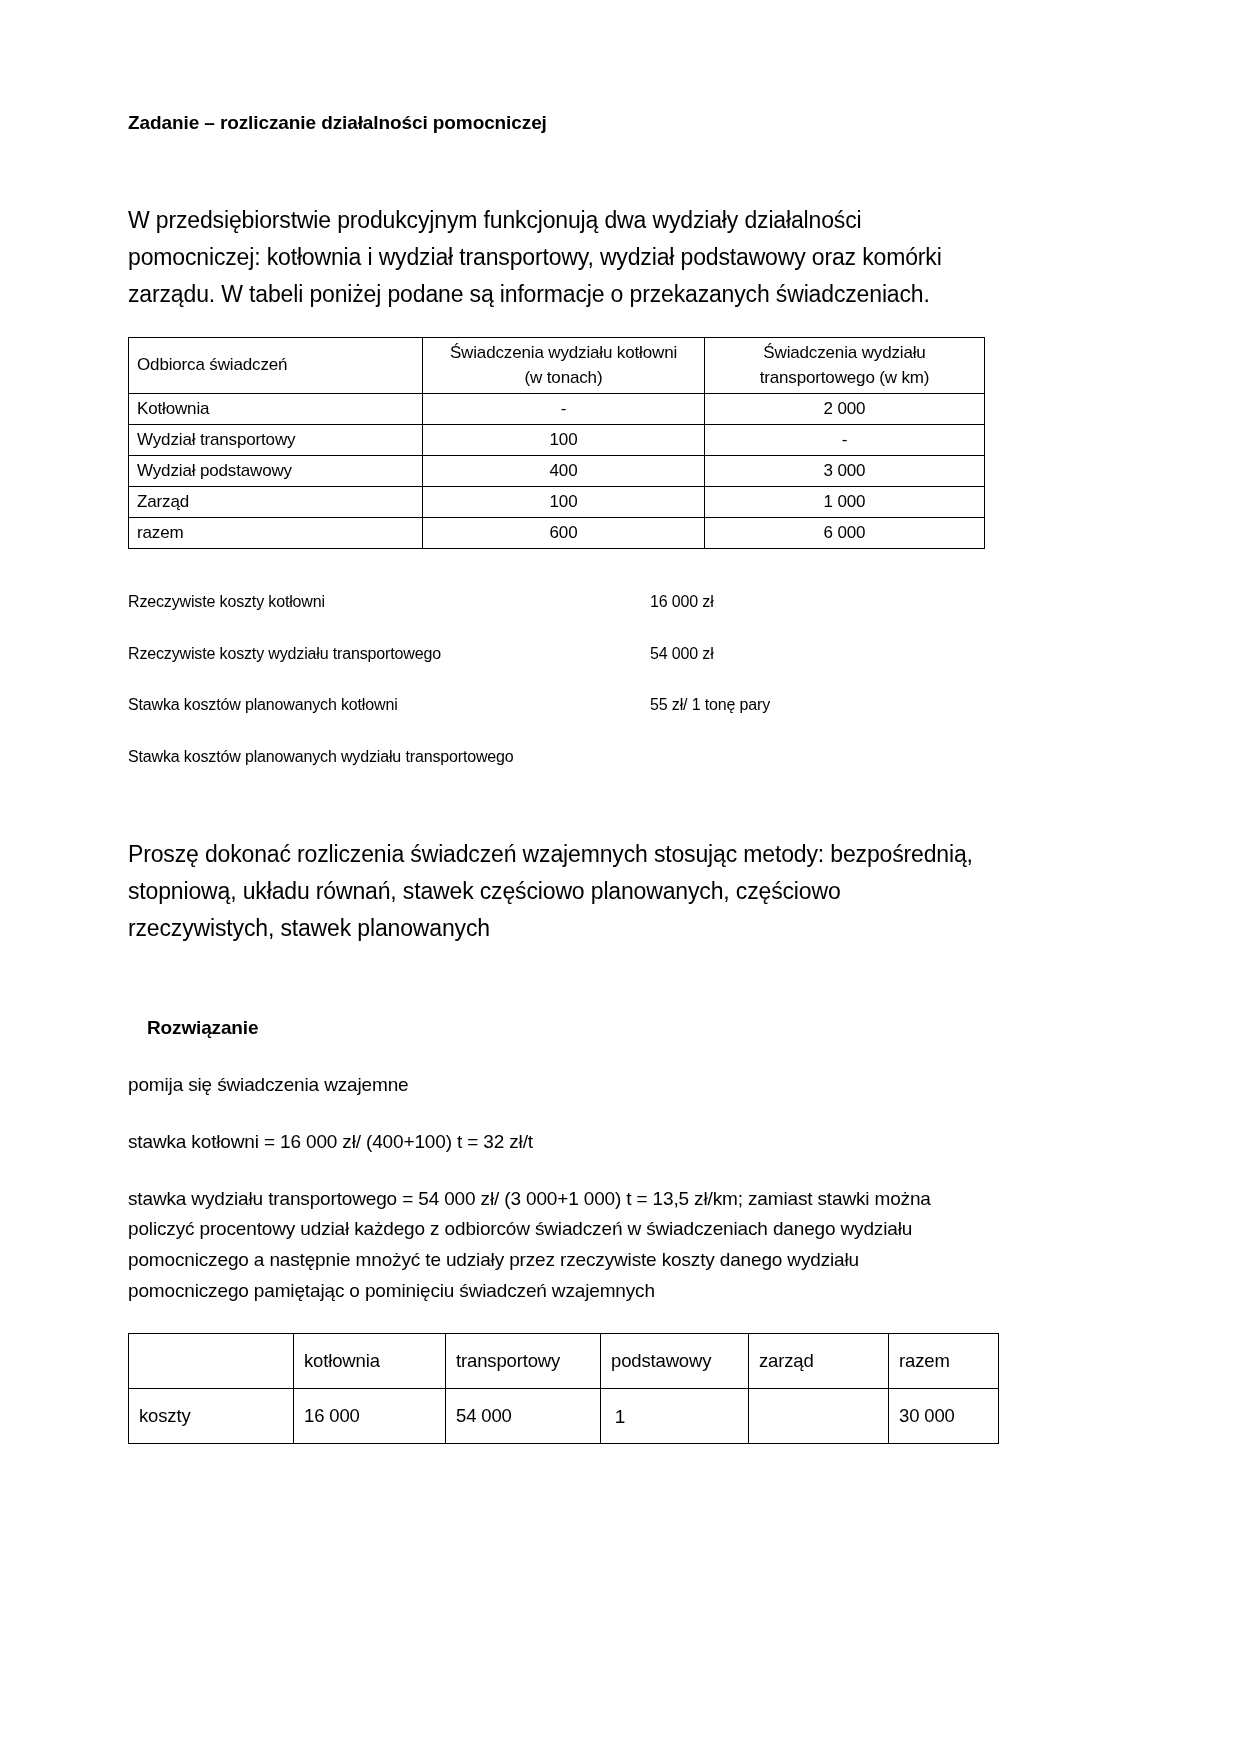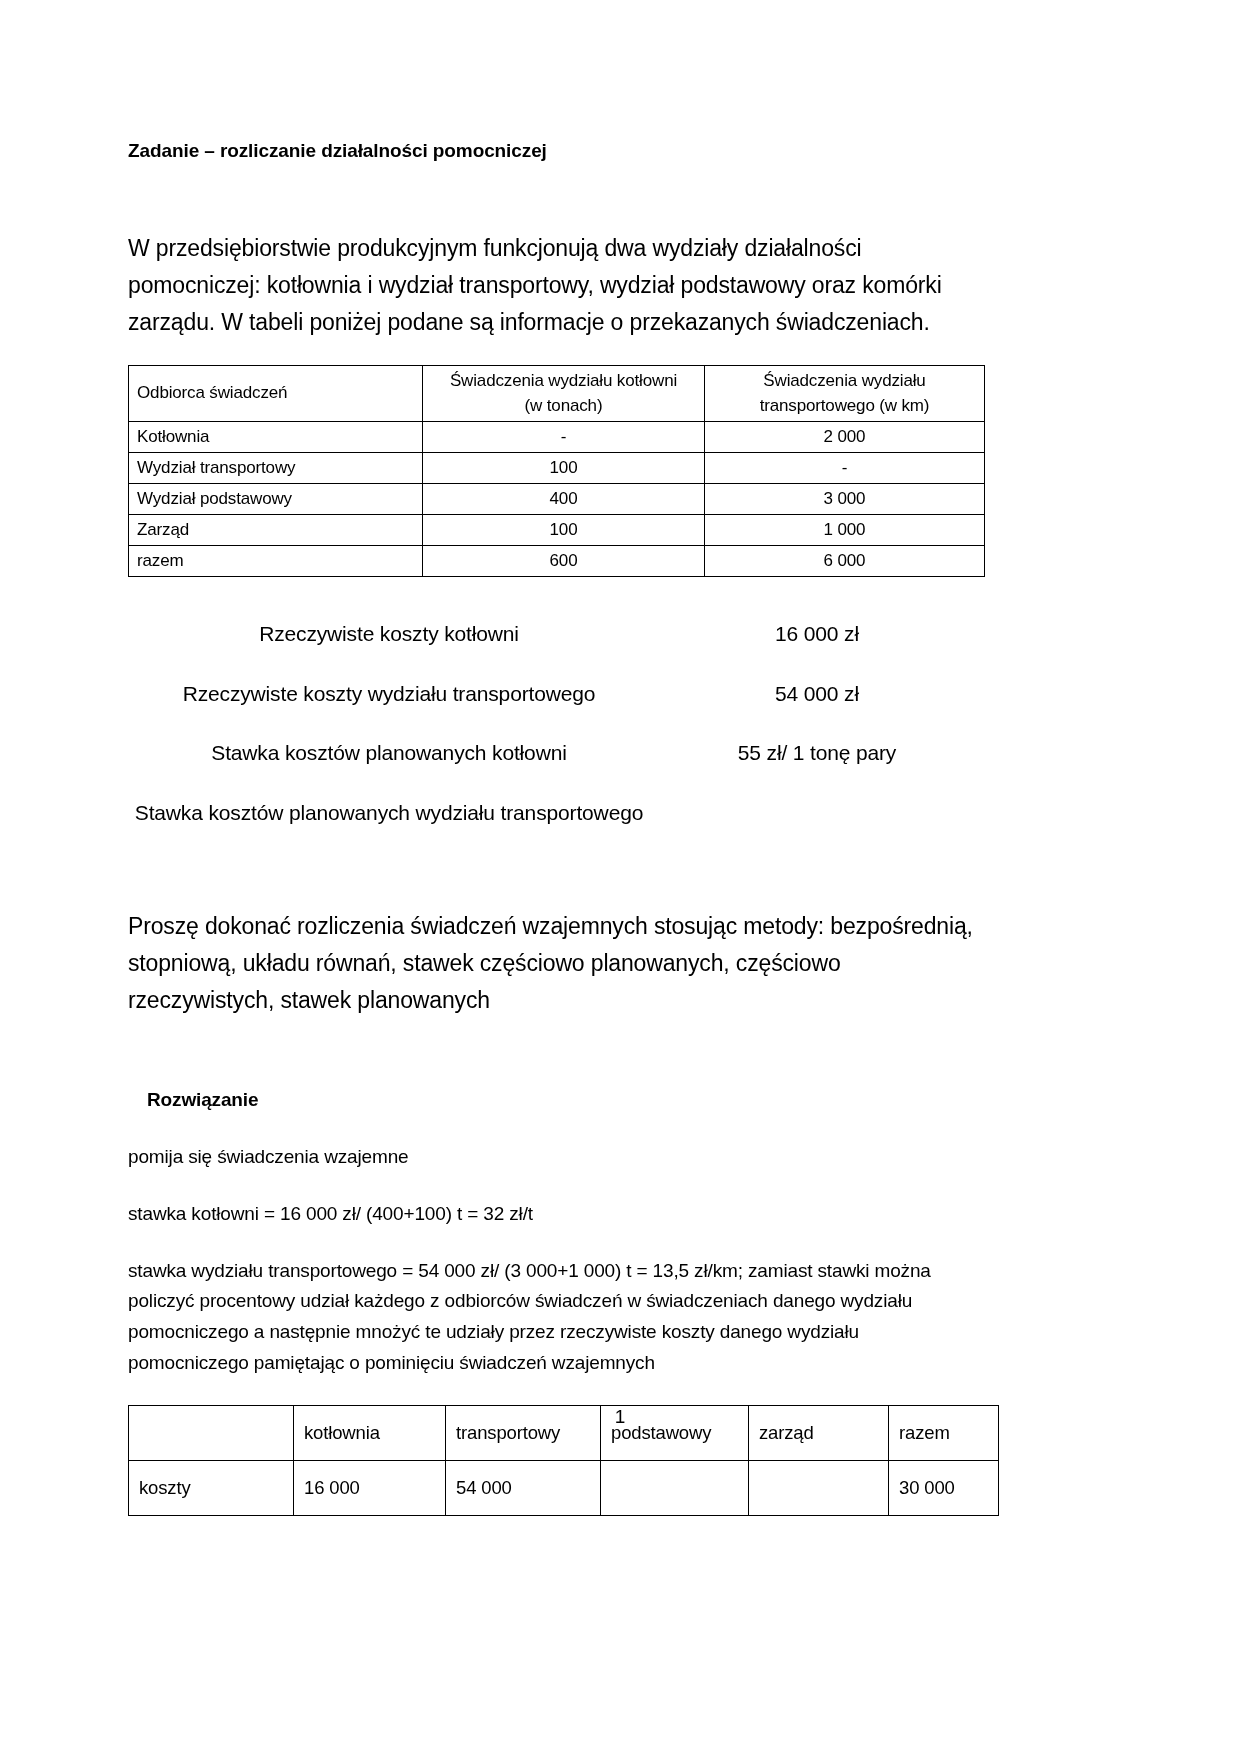--- a/index.html
+++ b/index.html
@@ -13,21 +13,21 @@
     height: 1754px;
     background: #ffffff;
     font-family: "Liberation Sans", sans-serif;
     color: #000000;
     box-sizing: border-box;
     overflow: hidden;
   }
   .content {
     position: absolute;
     left: 128px;
-    top: 138px;
+    top: 110px;
     width: 856px;
   }
   .doc-title {
     font-size: 19px;
     font-weight: bold;
     line-height: 1.35;
     margin: 0 0 0 0;
     letter-spacing: -0.1px;
   }
   .spacer-lg { height: 66px; }
@@ -71,27 +71,26 @@
   .col-b { width: 282px; }
   .col-c { width: 280px; }
 
   
   .cost-list {
     width: 856px;
   }
   .cost-row {
     display: flex;
     align-items: baseline;
-    font-size: 21px;
+    font-size: 16px;
     line-height: 1.6;
     margin-bottom: 26px;
     letter-spacing: -0.15px;
-    text-align: center;
-  }
-  .cost-row:last-child { margin-bottom: 12px; gap: 12px; }
+  }
+  .cost-row:last-child { margin-bottom: 0; gap: 12px; }
   .cost-name {
     width: 522px;
     flex: 0 0 522px;
   }
   .cost-value {
     flex: 1 1 auto;
   }
 
   
   .line {

